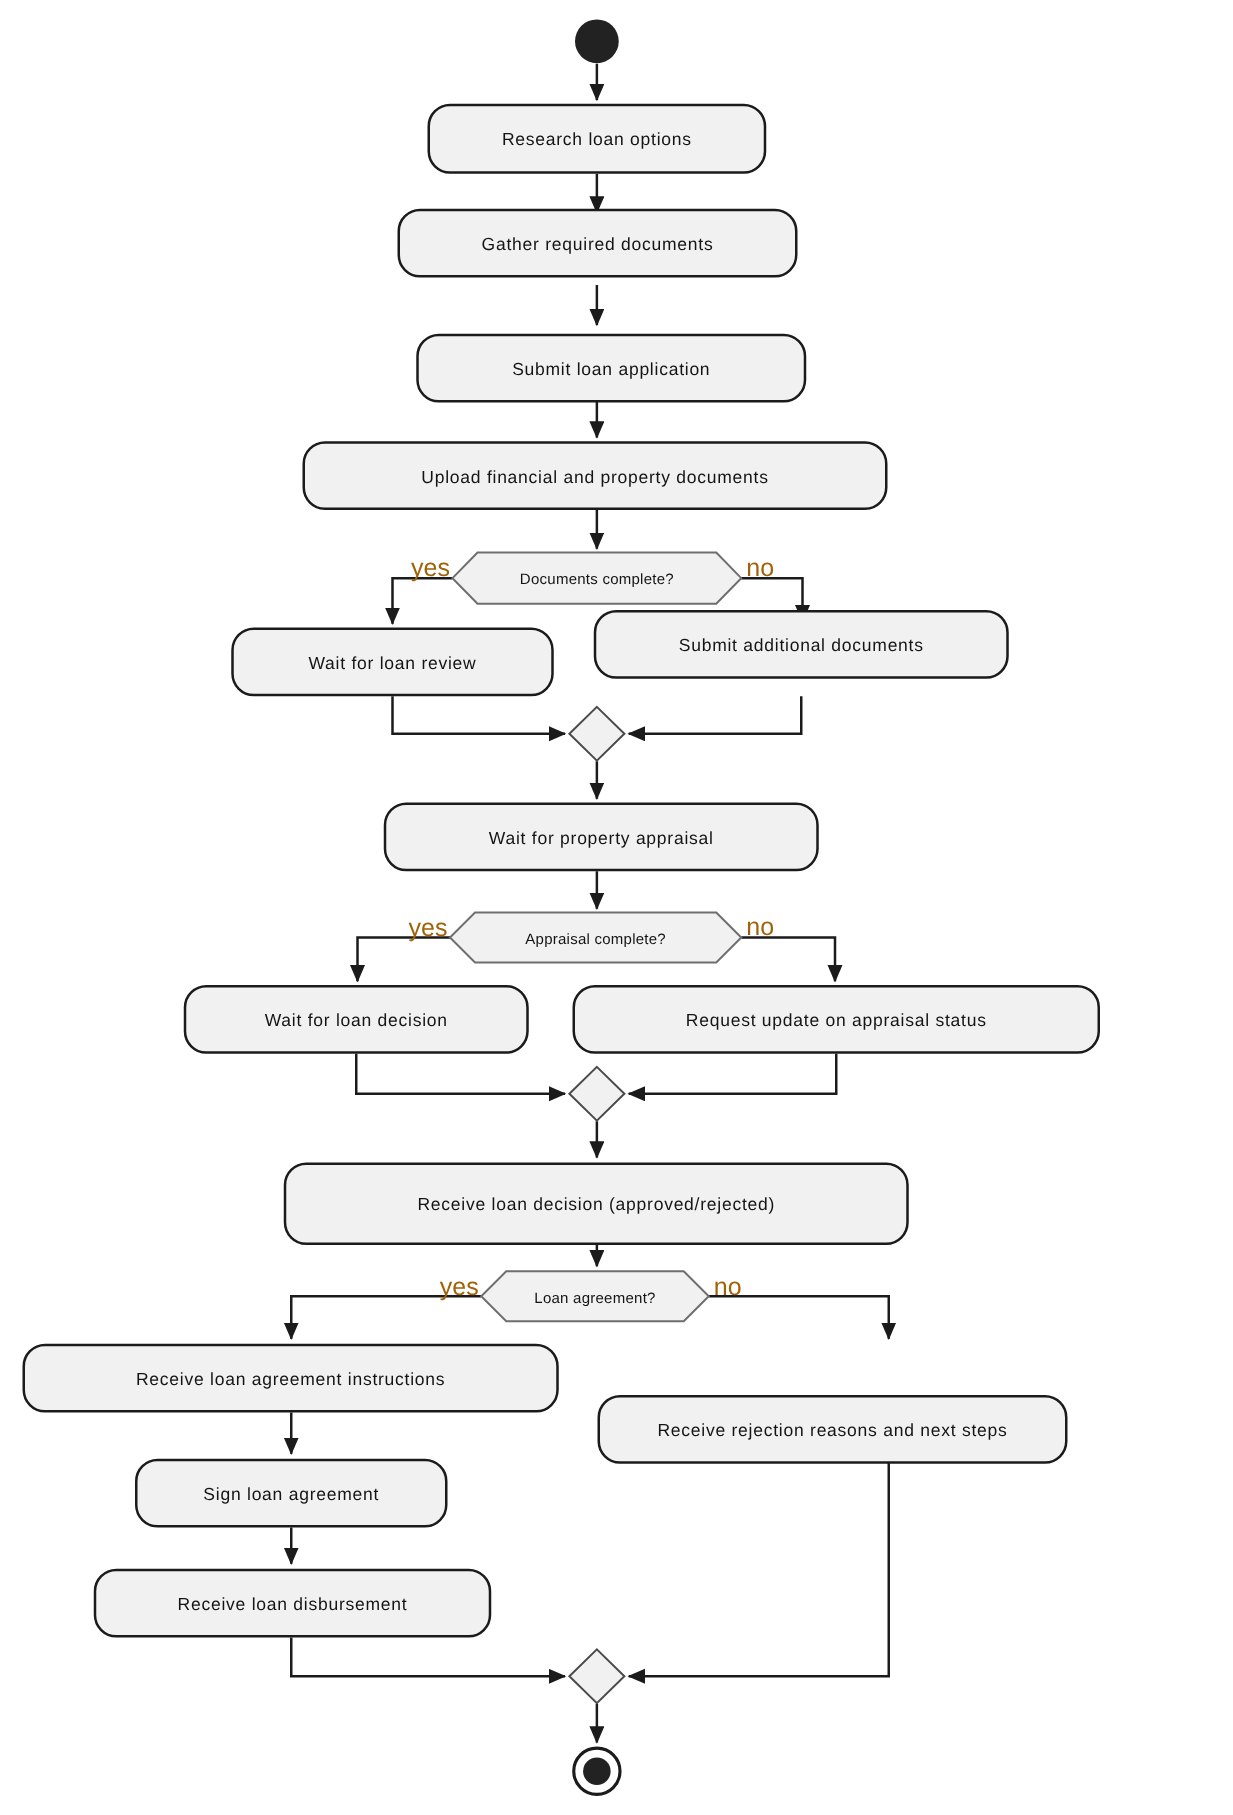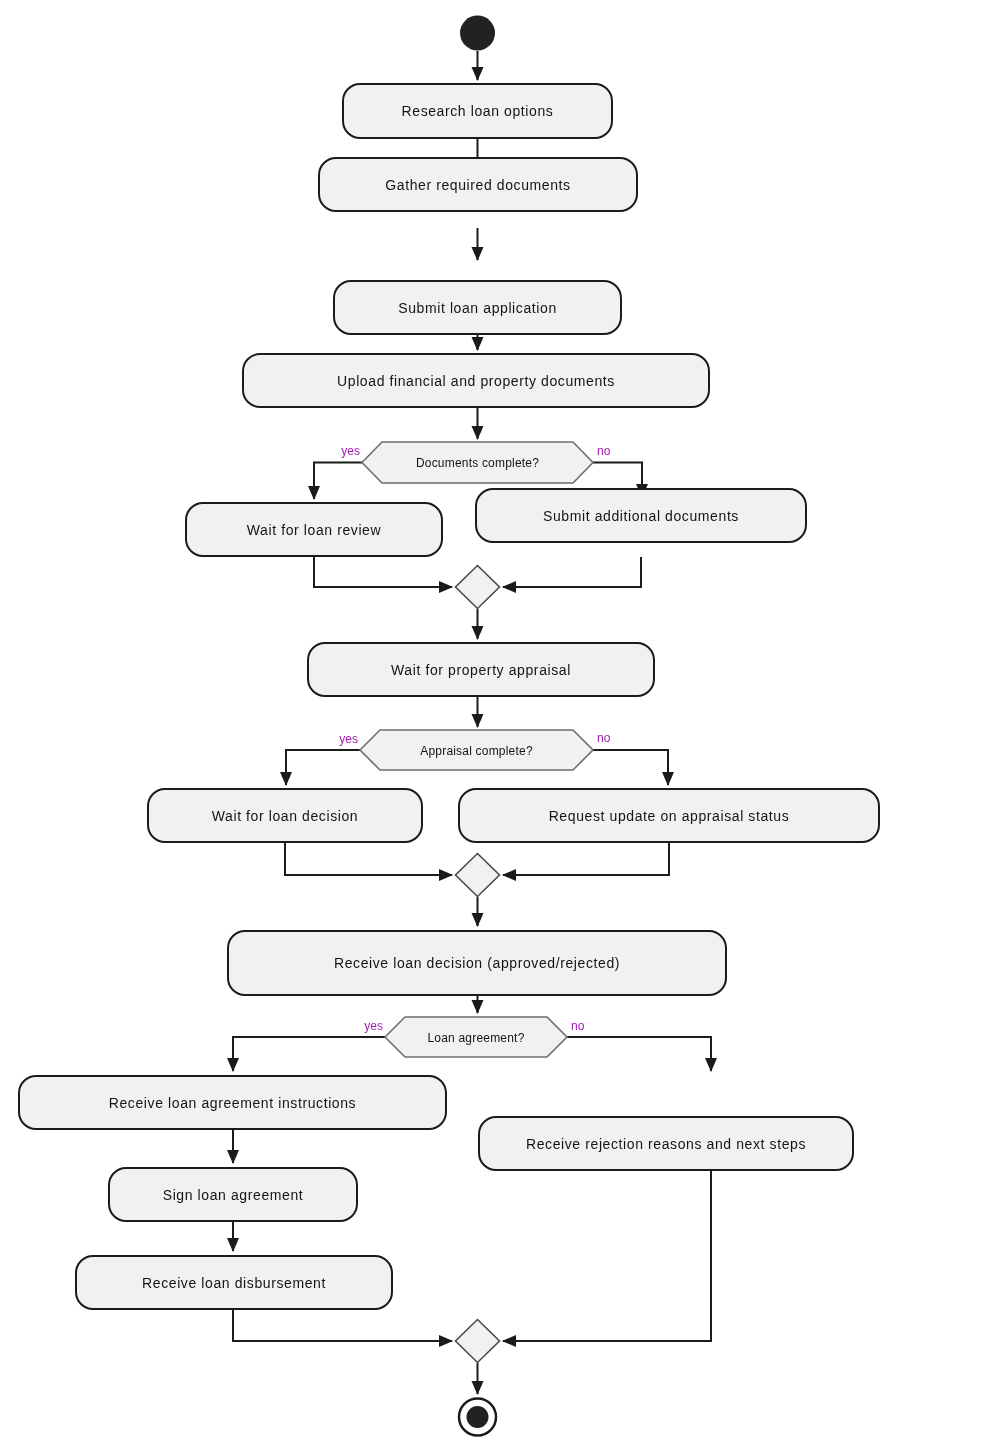--- a/index.html
+++ b/index.html
@@ -26,22 +26,22 @@
   }
   .decision-text{
     position:absolute;
     display:flex;align-items:center;justify-content:center;
     font-size:12px;letter-spacing:0.2px;
     color:#141414;
     white-space:nowrap;
   }
   .edge-label{
     position:absolute;
-    font-size:12px;
-    color:#a21caf;
+    font-size:20px;
+    color:#a16207;
     white-space:nowrap;
   }
   .edge-label.right-align{text-align:right;}
 </style>
 </head>
 <body>
 
 <div id="canvas">
 
   <svg id="wires" width="986" height="1452" viewBox="0 0 986 1452">
@@ -87,23 +87,23 @@
     <polygon points="477.5,565.5 499.5,587 477.5,608.5 455.5,587" fill="#F1F1F1" stroke="#4A4A4A" stroke-width="1.6"></polygon>
     <polygon points="477.5,853.5 499.5,875 477.5,896.5 455.5,875" fill="#F1F1F1" stroke="#4A4A4A" stroke-width="1.6"></polygon>
     <polygon points="477.5,1319.5 499.5,1341 477.5,1362.5 455.5,1341" fill="#F1F1F1" stroke="#4A4A4A" stroke-width="1.6"></polygon>
 
     <circle cx="477.5" cy="1417" r="18.5" fill="#ffffff" stroke="#1B1B1B" stroke-width="2.5"></circle>
     <circle cx="477.5" cy="1417" r="11" fill="#222222"></circle>
   </svg>
 
   <div class="activity" style="left:342px;top:83px;width:271px;height:56px">Research loan options</div>
 
-  <div class="activity" style="left:318px;top:157px;width:320px;height:55px">Gather required documents</div>
+  <div class="activity" style="left:318px;top:167px;width:320px;height:55px">Gather required documents</div>
 
-  <div class="activity" style="left:333px;top:280px;width:289px;height:55px">Submit loan application</div>
+  <div class="activity" style="left:333px;top:267px;width:312px;height:55px">Submit loan application</div>
 
   <div class="activity" style="left:242px;top:353px;width:468px;height:55px">Upload financial and property documents</div>
 
   <div class="activity" style="left:185px;top:502px;width:258px;height:55px">Wait for loan review</div>
 
   <div class="activity" style="left:475px;top:488px;width:332px;height:55px">Submit additional documents</div>
 
   <div class="activity" style="left:307px;top:642px;width:348px;height:55px">Wait for property appraisal</div>
 
   <div class="activity" style="left:147px;top:788px;width:276px;height:55px">Wait for loan decision</div>

